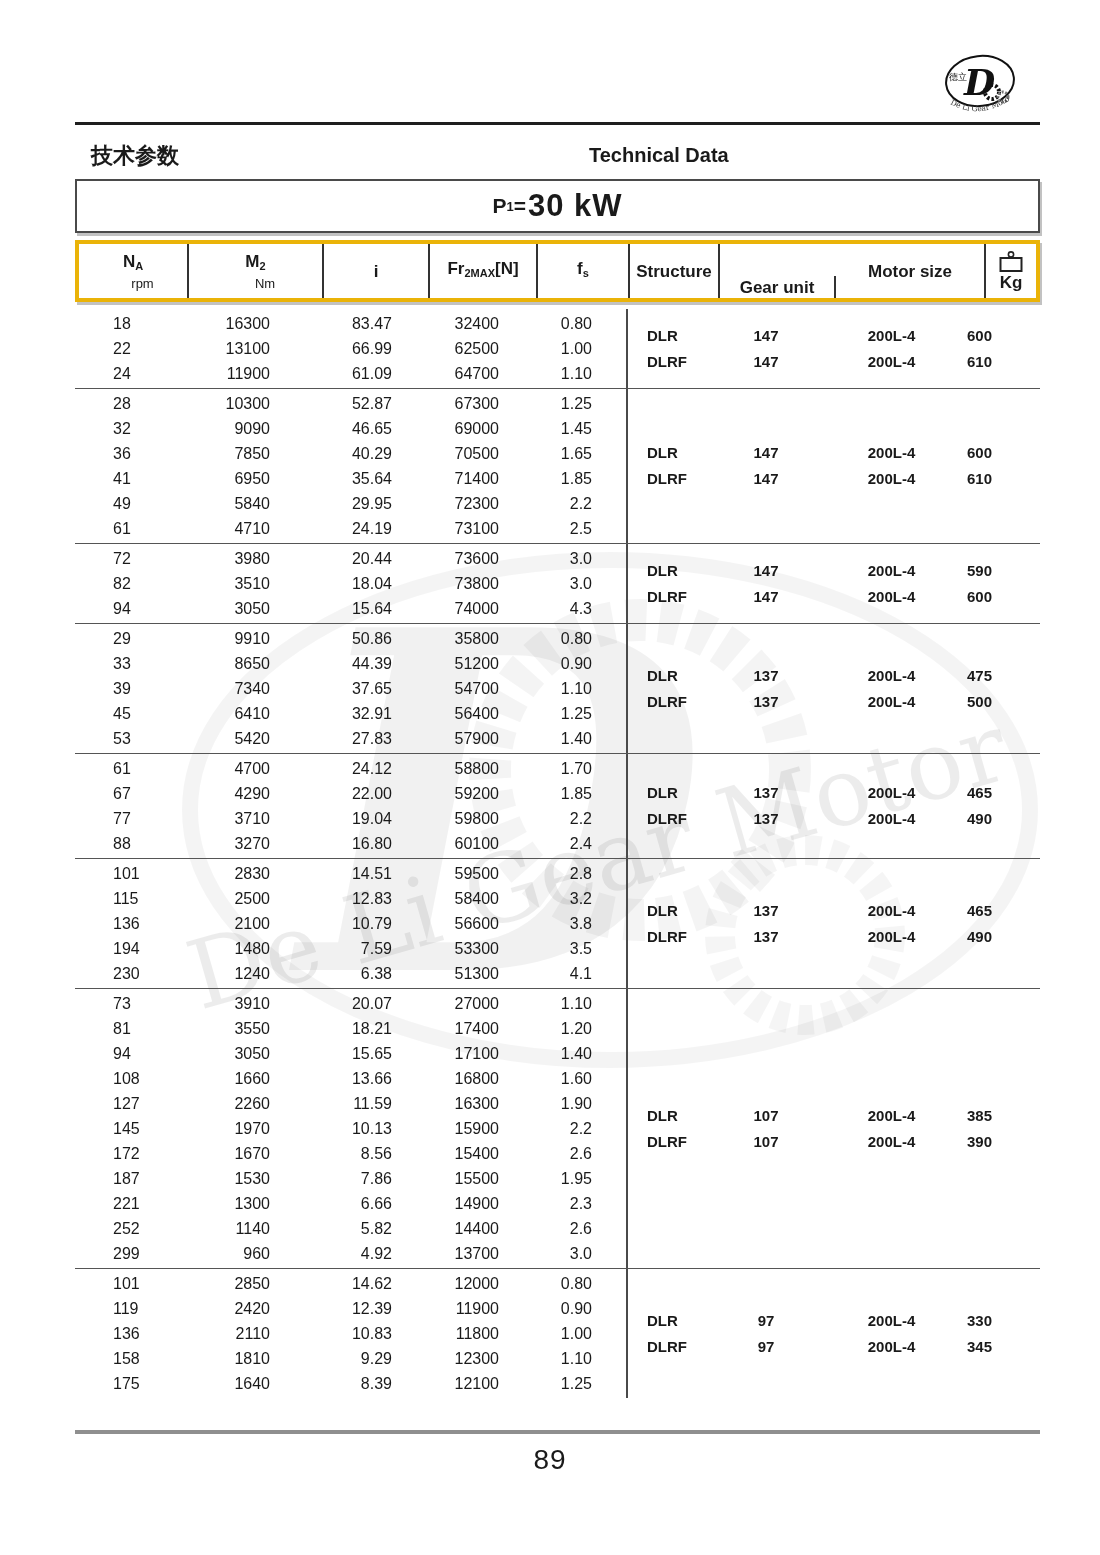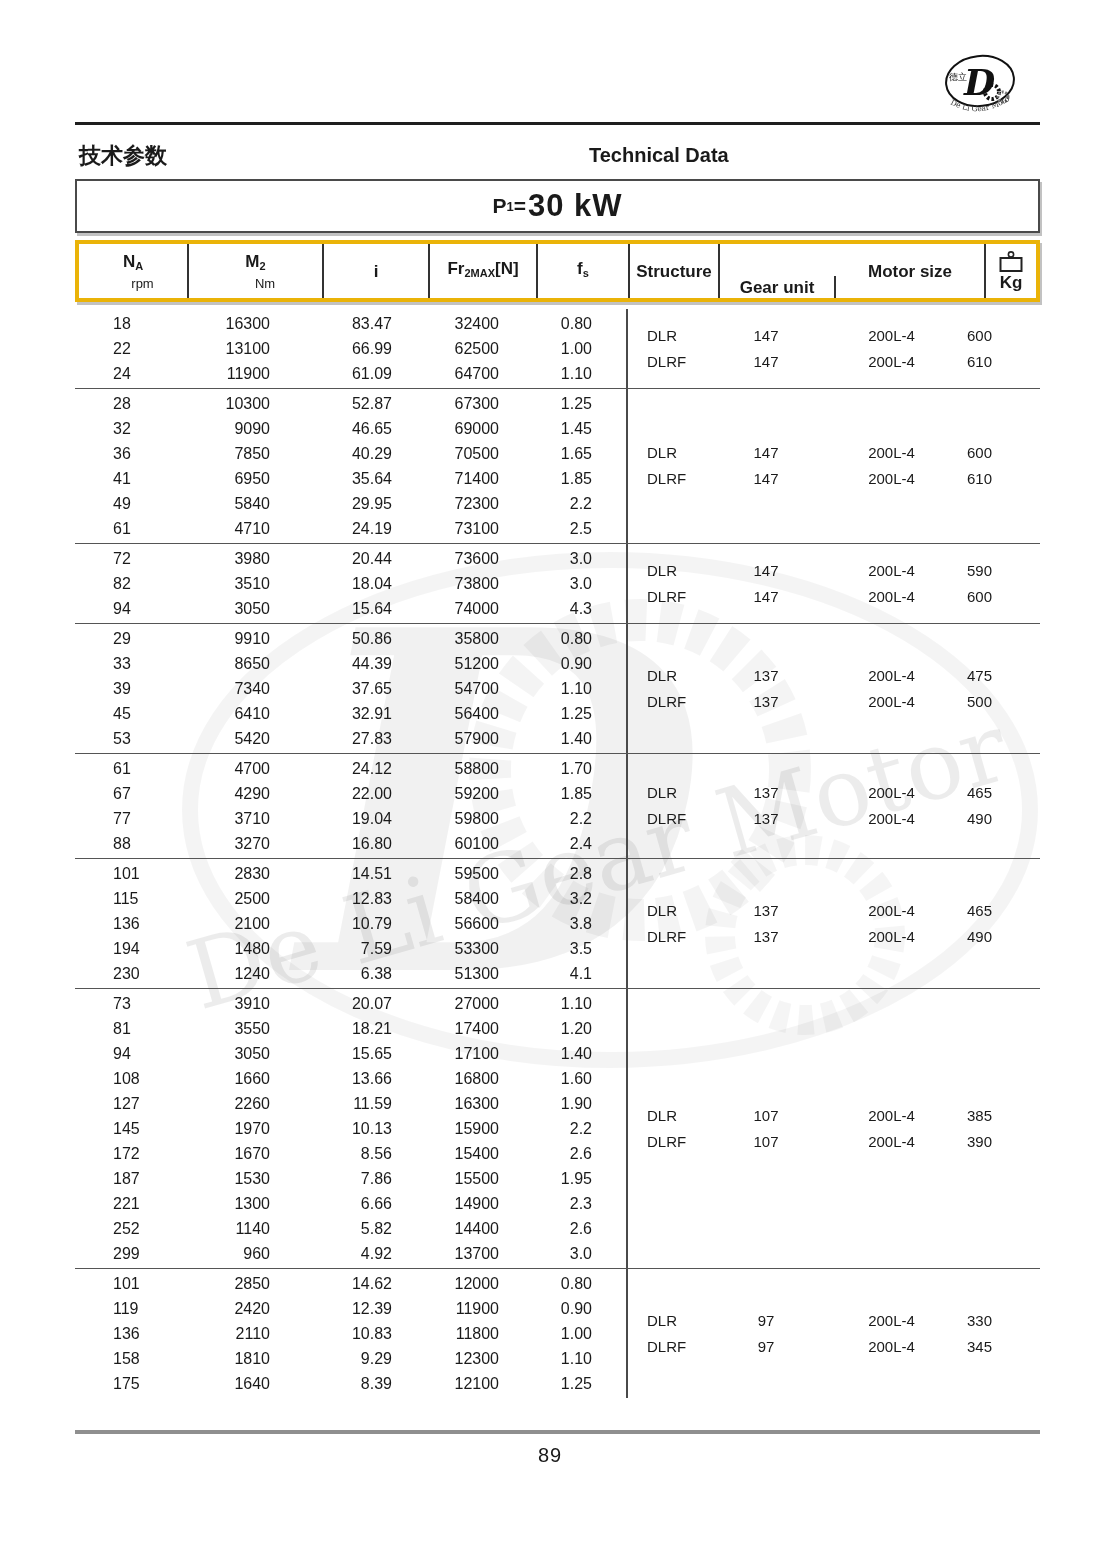--- a/index.html
+++ b/index.html
@@ -10,21 +10,21 @@
 
   
   .header{position:relative;height:125px;}
   .brand{position:absolute;top:54px;right:82px;display:flex;align-items:center;gap:20px;flex-direction:column;}
   .brand-cn{font-size:37px;font-weight:bold;letter-spacing:11px;
             font-family:"DejaVu Serif","Liberation Serif",serif;white-space:nowrap;}
   .top-rule{position:absolute;left:75px;bottom:0;width:965px;height:3px;background:#1e1e1e;}
 
   
   .titles{position:relative;margin:16px 0 0 75px;width:965px;height:32px;}
-  .title-cn{position:absolute;left:4px;top:0;font-size:22px;font-weight:bold;text-align:right;}
+  .title-cn{position:absolute;left:16px;top:0;font-size:22px;font-weight:bold;text-align:right;}
   .title-en{position:absolute;left:514px;top:3px;font-size:20px;font-weight:bold;}
 
   
   .power-box{width:965px;height:54px;margin:6px 0 0 75px;border:2px solid #4a4a4a;
              box-sizing:border-box;display:flex;align-items:center;justify-content:center;
              box-shadow:2px 3px 0 #c2c2c2;background:transparent;}
   .p-sym{font-size:21px;font-weight:bold;}
   .p-sub{font-size:13px;font-weight:bold;vertical-align:-4px;}
   .p-eq{font-size:21px;font-weight:bold;}
   .p-val{font-size:31px;font-weight:bold;letter-spacing:1px;margin-left:2px;}
@@ -47,31 +47,31 @@
   .group{position:relative;padding:2px 0;border-bottom:1px solid #555;}
   .group:last-child{border-bottom:none;}
   .row{display:flex;height:25px;line-height:25px;font-size:16px;}
   .cell{box-sizing:border-box;}
   .c0{width:110px;padding-left:38px;text-align:left;}
   .c1{width:135px;padding-right:50px;text-align:right;}
   .c2{width:106px;padding-right:34px;text-align:right;}
   .c3{width:108px;padding-right:35px;text-align:right;}
   .c4{width:92px;padding-right:34px;text-align:right;}
   .info{position:absolute;left:551px;top:50%;transform:translateY(-50%);}
-  .irow{display:flex;height:26px;line-height:26px;font-size:15px;}
+  .irow{display:flex;height:26px;line-height:26px;font-size:15px;font-weight:bold;}
   .icell{box-sizing:border-box;}
   .ic0{width:90px;padding-left:21px;text-align:left;}
   .ic1{width:100px;text-align:center;}
   .ic2{width:151px;text-align:center;}
   .ic3{width:73px;text-align:left;}
 
   
   .footer-rule{position:absolute;left:75px;top:1430px;width:965px;height:4px;background:#8f8f8f;z-index:1;}
   .page-number{position:absolute;left:0;top:1444px;width:1100px;text-align:center;
-               font-size:20px;letter-spacing:1px;z-index:1;}
+               font-size:28px;letter-spacing:1px;z-index:1;}
 </style>
 </head>
 <body>
 
 <div class="page">
 
   <svg class="watermark" width="1100" height="1555" viewBox="0 0 1100 1555">
     <ellipse cx="610" cy="810" rx="420" ry="250" fill="none" stroke="#000" stroke-width="16" opacity="0.045"></ellipse>
     <circle cx="640" cy="770" r="150" fill="none" stroke="#000" stroke-width="42" stroke-dasharray="20 13" opacity="0.045"></circle>
     <circle cx="805" cy="935" r="85" fill="none" stroke="#000" stroke-width="30" stroke-dasharray="15 10" opacity="0.04"></circle>

